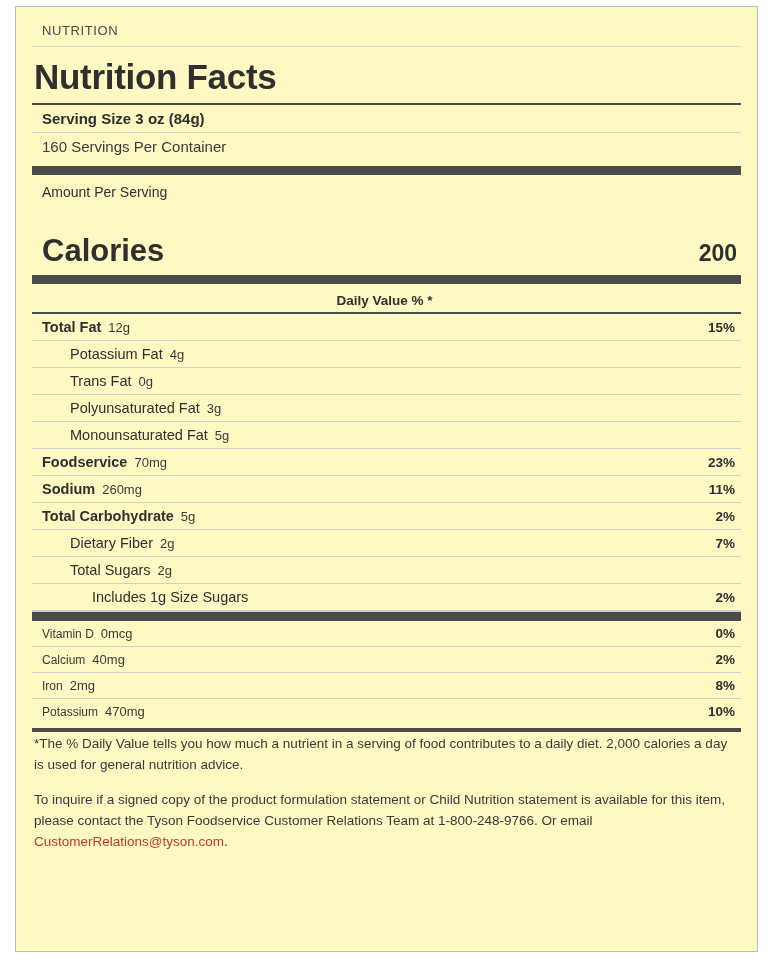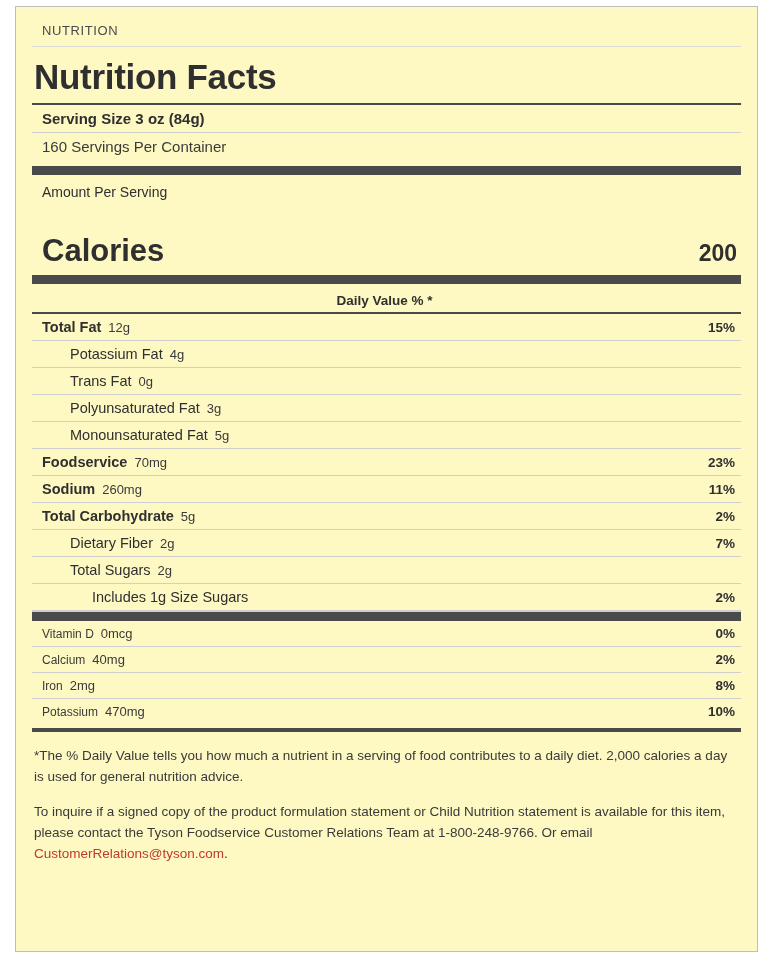--- a/index.html
+++ b/index.html
@@ -124,21 +124,21 @@
   .indent1 { padding-left: 28px; }
   .indent2 { padding-left: 50px; }
   .vit-name {
     font-size: 12px;
     color: #3a3a3a;
   }
   .footnote {
     font-size: 13.5px;
     color: #3a3a3a;
     line-height: 1.55;
-    padding: 14px 8px 0 2px;
+    padding: 2px 8px 0 2px;
   }
   .footnote p { margin: 0 0 14px 0; }
   .link {
     color: #c0392b;
     text-decoration: none;
   }
   .bar-bottom {
     height: 4px;
     background: #4a4a4a;
     margin-top: 4px;

